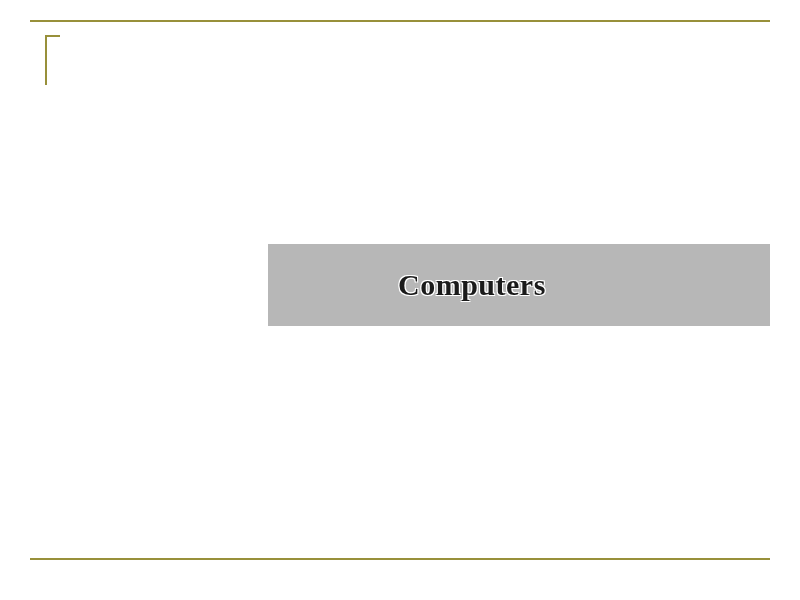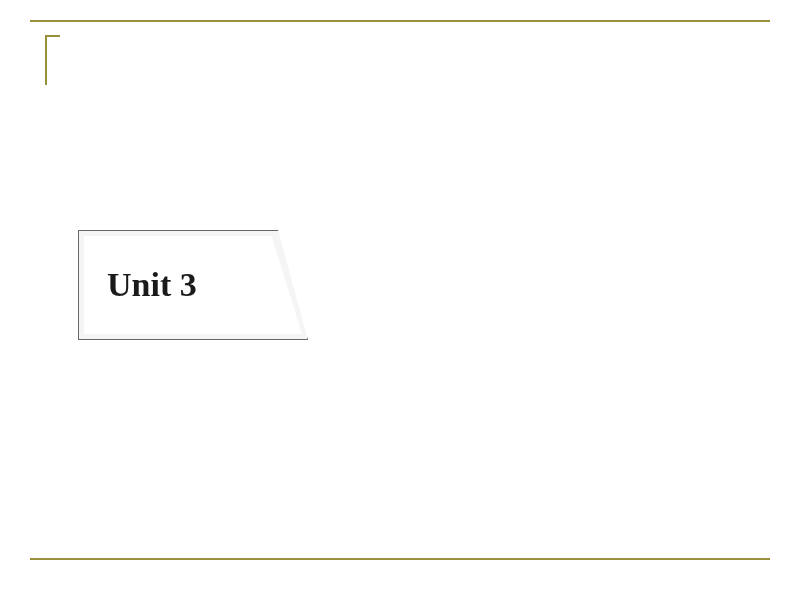--- a/index.html
+++ b/index.html
@@ -106,18 +106,18 @@
       letter-spacing: 0.5px;
     }
   </style>
 </head>
 <body>
 
 <div class="top-border"></div>
 <div class="corner-accent"></div>
 
 <div class="title-banner">
-  <div class="banner-left">
-    <span class="unit-label">Unit 3</span>
+  <div class="banner-right">
+    <span class="topic-label">Computers</span>
   </div>
 </div>
 
 <div class="bottom-border"></div>
 
 </body></html>

